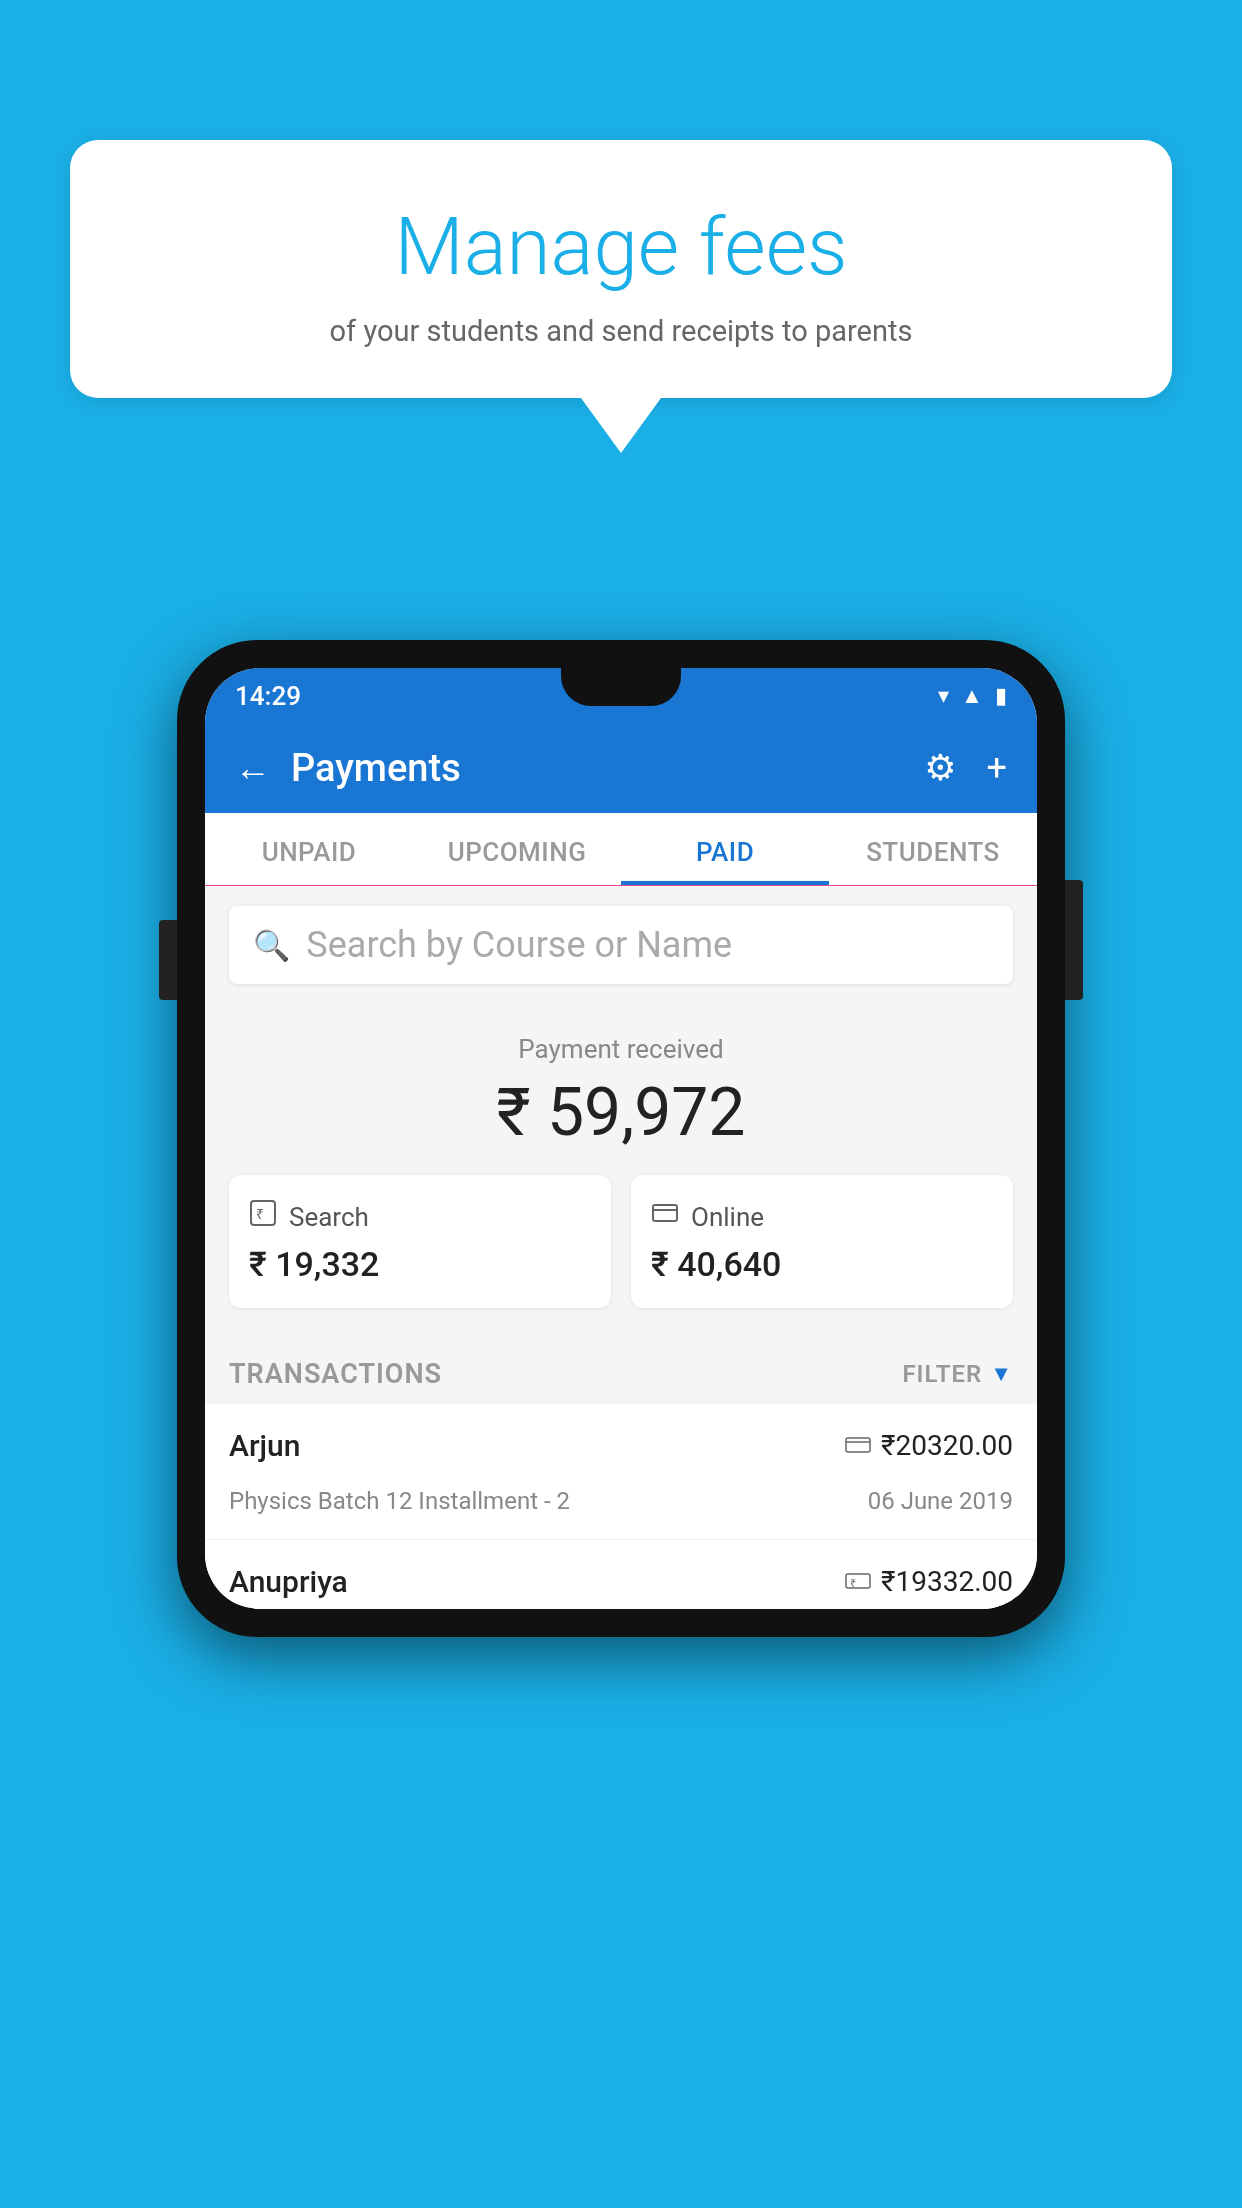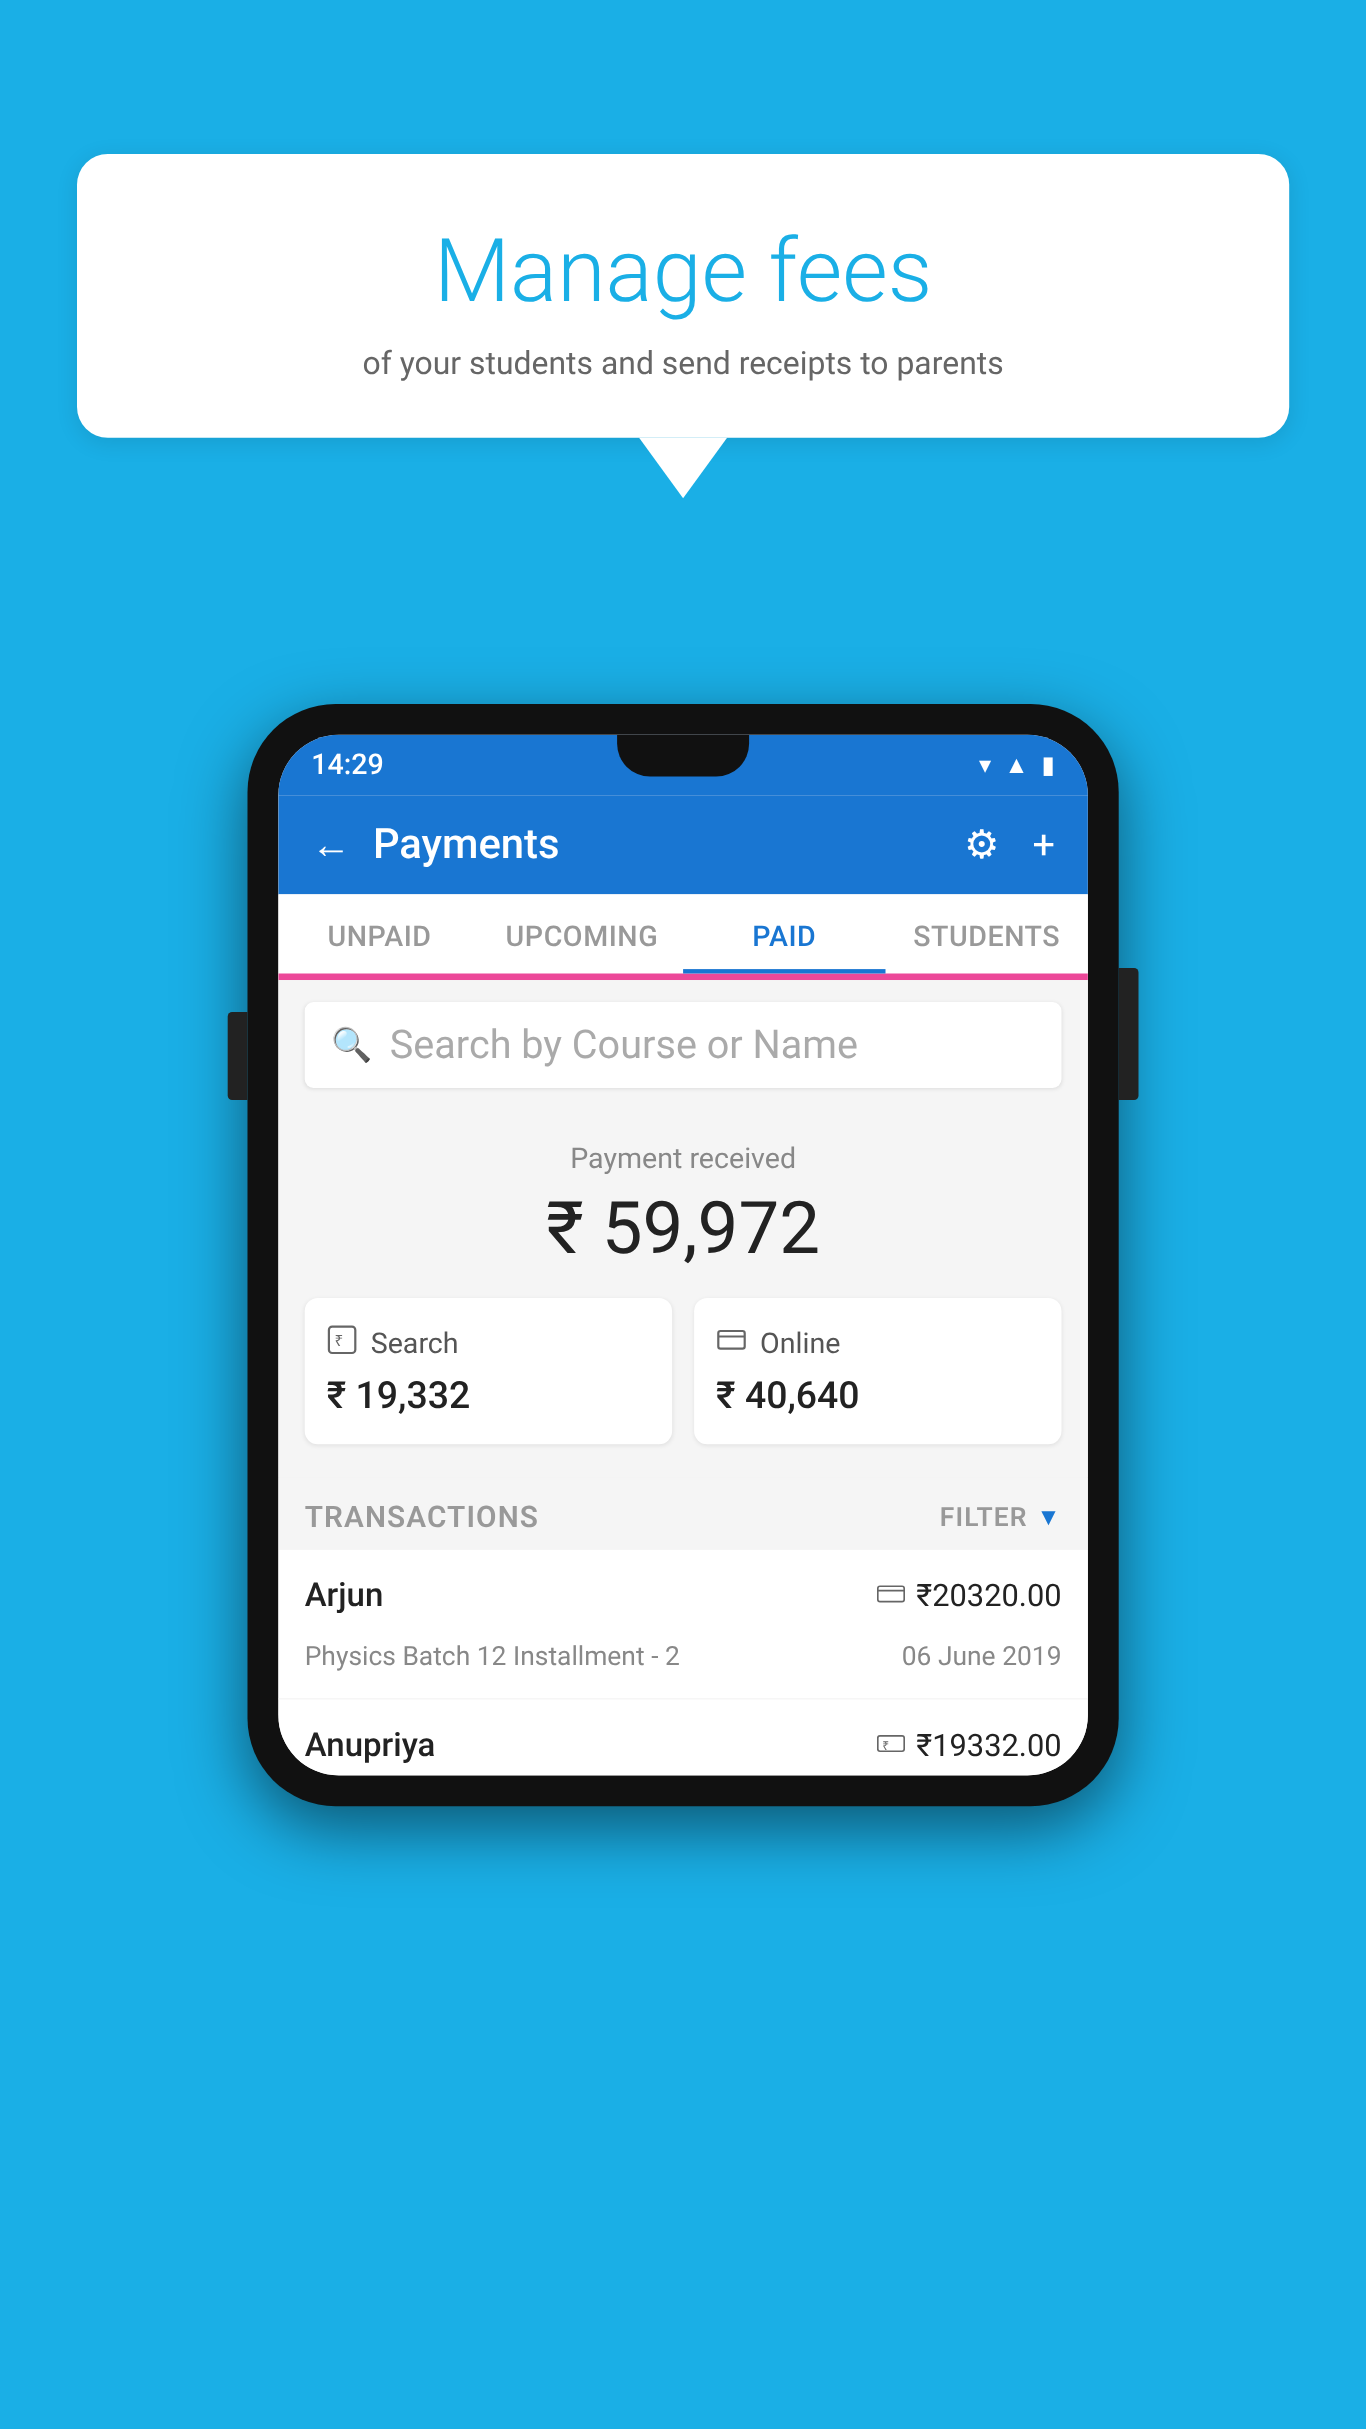--- a/index.html
+++ b/index.html
@@ -49,21 +49,21 @@
       border-top: 55px solid white;
       margin-top: 0;
     }
 
     
     .phone-wrapper {
       position: absolute;
       top: 640px;
       left: 50%;
       transform: translateX(-50%);
-      width: 792px;
+      width: 888px;
     }
     .phone-outer {
       background: #111;
       border-radius: 80px;
       padding: 28px;
       box-shadow: 0 20px 60px rgba(0,0,0,0.5);
       position: relative;
     }
     
     .phone-outer::before {
@@ -161,21 +161,21 @@
     .header-icon {
       color: white;
       font-size: 36px;
       cursor: pointer;
     }
 
     
     .tabs {
       background: white;
       display: flex;
-      border-bottom: 6px solid #ec4899;
+      border-bottom: 1px solid #ec4899;
     }
     .tab {
       flex: 1;
       text-align: center;
       padding: 24px 0 18px;
       font-size: 26px;
       font-weight: 500;
       color: #999;
       cursor: pointer;
       letter-spacing: 0.5px;

